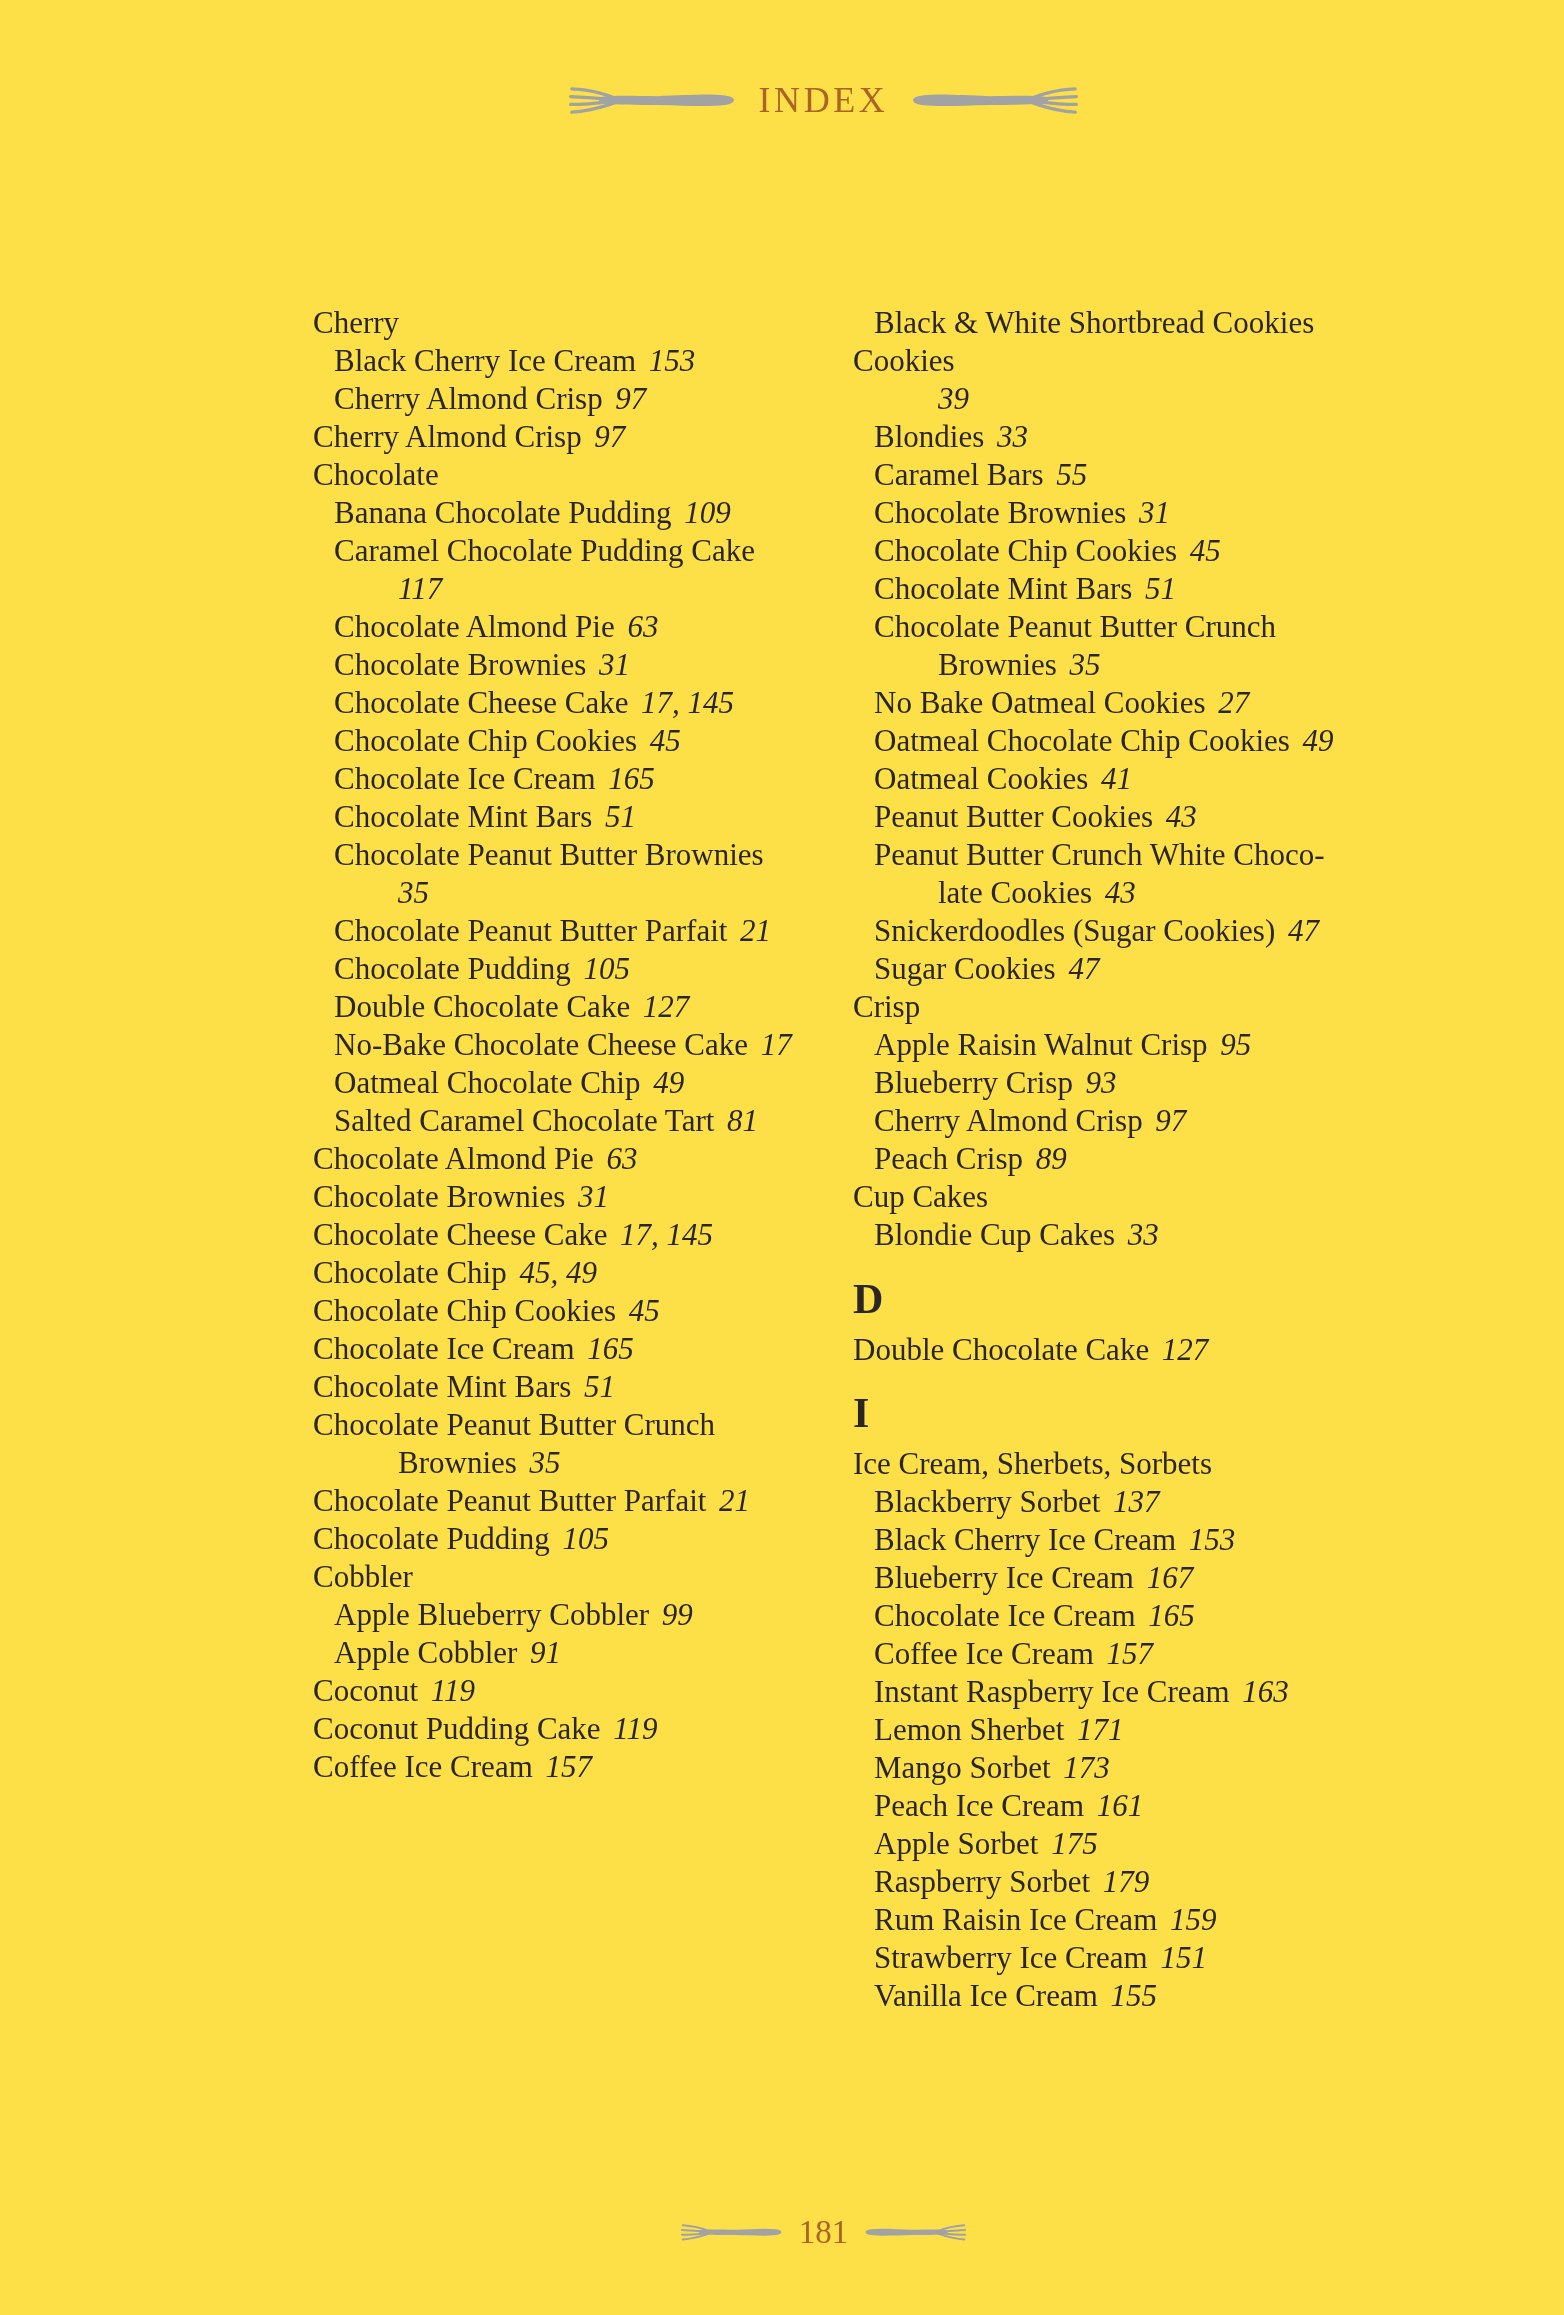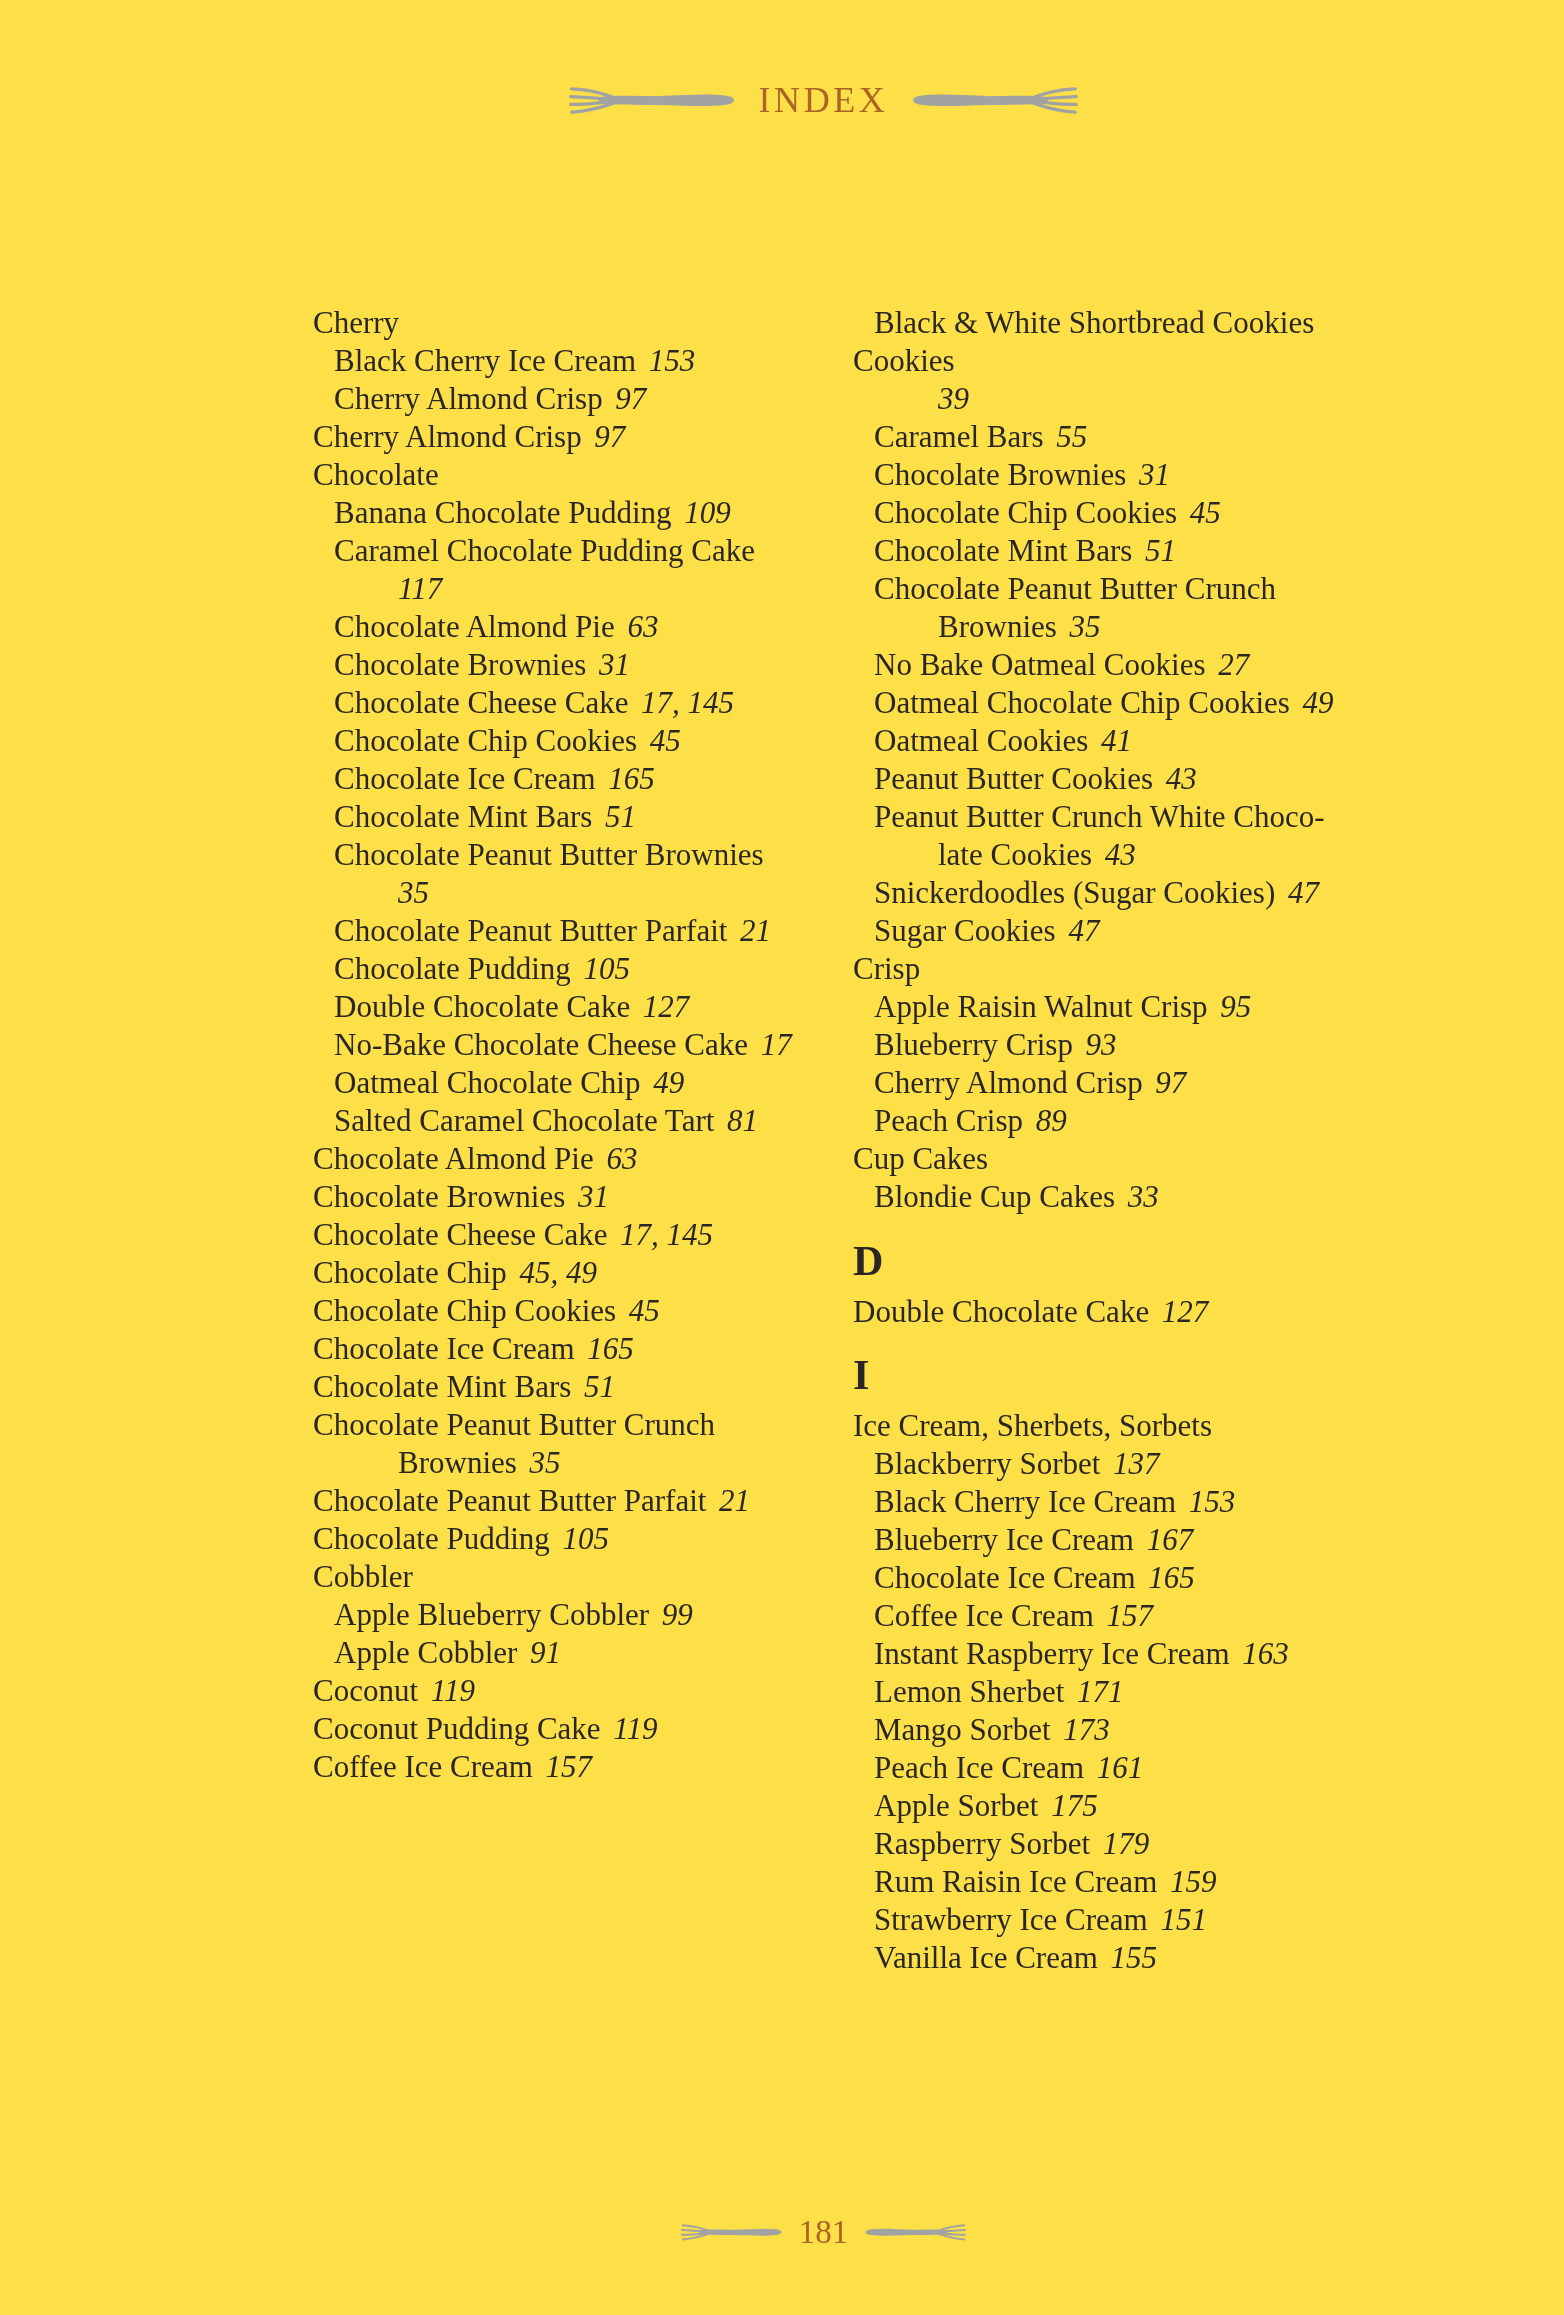--- a/index.html
+++ b/index.html
@@ -107,20 +107,21 @@
       <div class="line s"><span>Apple Blueberry Cobbler</span><span class="pages gap">99</span></div>
       <div class="line s"><span>Apple Cobbler</span><span class="pages gap">91</span></div>
       <div class="line h"><span>Coconut</span><span class="pages gap">119</span></div>
       <div class="line h"><span>Coconut Pudding Cake</span><span class="pages gap">119</span></div>
       <div class="line h"><span>Coffee Ice Cream</span><span class="pages gap">157</span></div>
     </div>
   <div class="col col-right">
       <div class="line s"><span>Black &amp; White Shortbread Cookies</span></div>
       <div class="line h"><span>Cookies</span></div>
       <div class="line c"><span class="pages">39</span></div>
+      <div class="line s"><span>Blondies</span><span class="pages gap">33</span></div>
       <div class="line s"><span>Caramel Bars</span><span class="pages gap">55</span></div>
       <div class="line s"><span>Chocolate Brownies</span><span class="pages gap">31</span></div>
       <div class="line s"><span>Chocolate Chip Cookies</span><span class="pages gap">45</span></div>
       <div class="line s"><span>Chocolate Mint Bars</span><span class="pages gap">51</span></div>
       <div class="line s"><span>Chocolate Peanut Butter Crunch</span></div>
       <div class="line c"><span>Brownies</span><span class="pages gap">35</span></div>
       <div class="line s"><span>No Bake Oatmeal Cookies</span><span class="pages gap">27</span></div>
       <div class="line s"><span>Oatmeal Chocolate Chip Cookies</span><span class="pages gap">49</span></div>
       <div class="line s"><span>Oatmeal Cookies</span><span class="pages gap">41</span></div>
       <div class="line s"><span>Peanut Butter Cookies</span><span class="pages gap">43</span></div>

